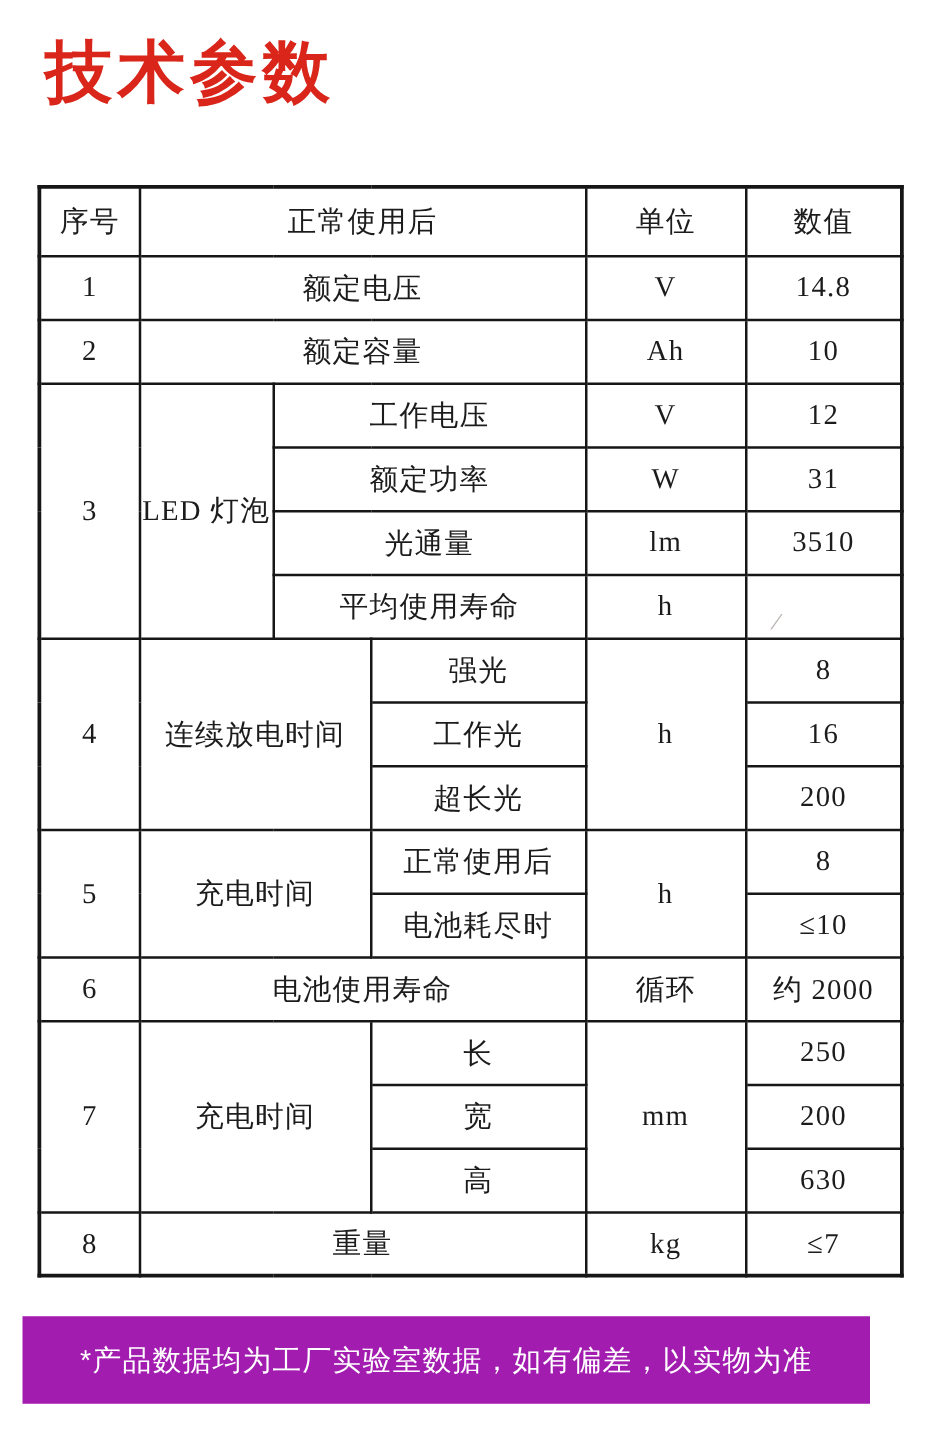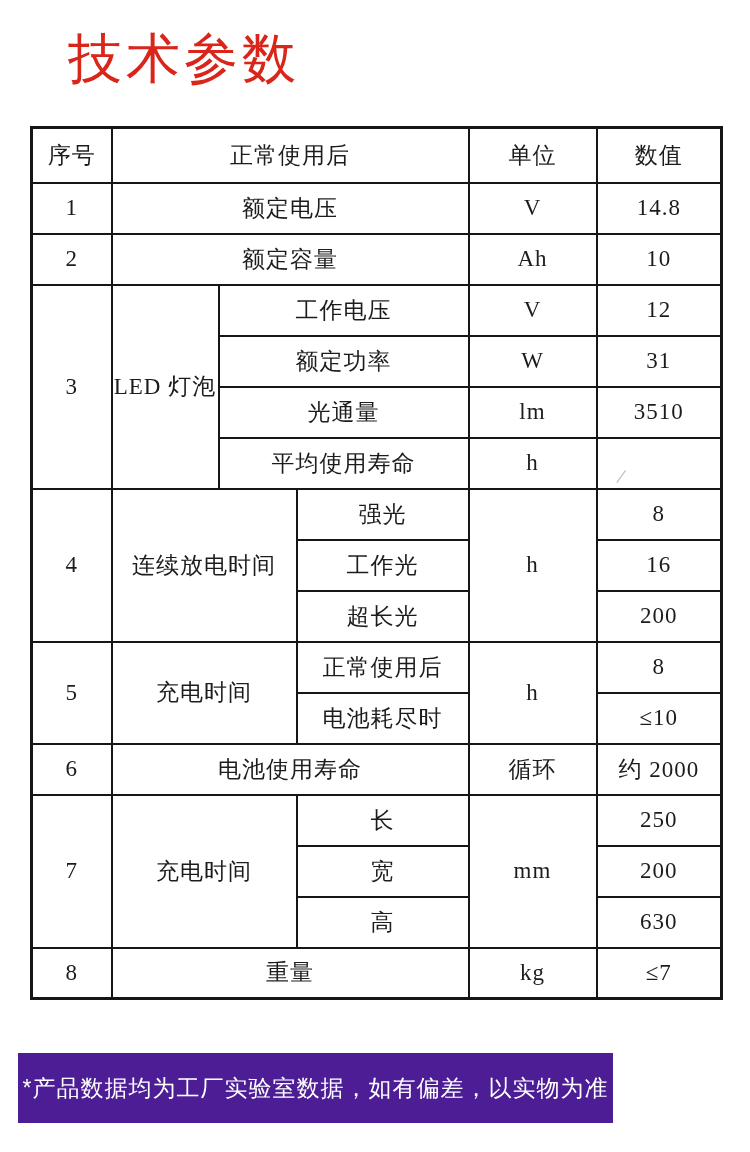--- a/index.html
+++ b/index.html
@@ -3,43 +3,43 @@
 <meta charset="utf-8">
 <style>
   html,body{margin:0;padding:0;background:#ffffff;}
   .page{
     width:750px;height:1152px;position:relative;background:#ffffff;overflow:hidden;
     font-family:"Liberation Serif","DejaVu Serif",serif;color:#1c1c1c;
   }
   .page-title{
     position:absolute;left:36px;top:26px;
     font-family:"Liberation Sans","DejaVu Sans",sans-serif;
-    font-size:54px;font-weight:normal;color:#d9251a;letter-spacing:4px;line-height:1.2;margin-left:32px;
+    font-size:54px;font-weight:bold;color:#d9251a;letter-spacing:4px;line-height:1.2;
   }
   table.spec{
-    position:absolute;left:30px;top:126px;
+    position:absolute;left:30px;top:148px;
     border-collapse:collapse;table-layout:fixed;
     border:3px solid #161616;
   }
   table.spec td,table.spec th{
     border:2px solid #161616;
     text-align:center;vertical-align:middle;
     font-size:23px;font-weight:normal;color:#1c1c1c;
     padding:0;letter-spacing:1px;overflow:hidden;
   }
   tr.hdr{height:55px;}
   tr.row{height:51px;}
   td.rel{position:relative;}
   .faint{
     position:absolute;left:20px;bottom:0px;
     color:#b9b4b0;font-size:20px;font-style:italic;transform:rotate(8deg);
   }
   .banner{
-    position:absolute;left:18px;top:1053px;width:595px;height:70px;
-    background:#4c1d95;display:flex;align-items:center;justify-content:center;
+    position:absolute;left:18px;top:1053px;width:678px;height:70px;
+    background:#a21caf;display:flex;align-items:center;justify-content:center;
   }
   .banner-text{
     font-family:"Liberation Sans","DejaVu Sans",sans-serif;
     color:#ffffff;font-size:23px;letter-spacing:1px;
   }
 </style>
 </head>
 <body>
 
 <div class="page">

